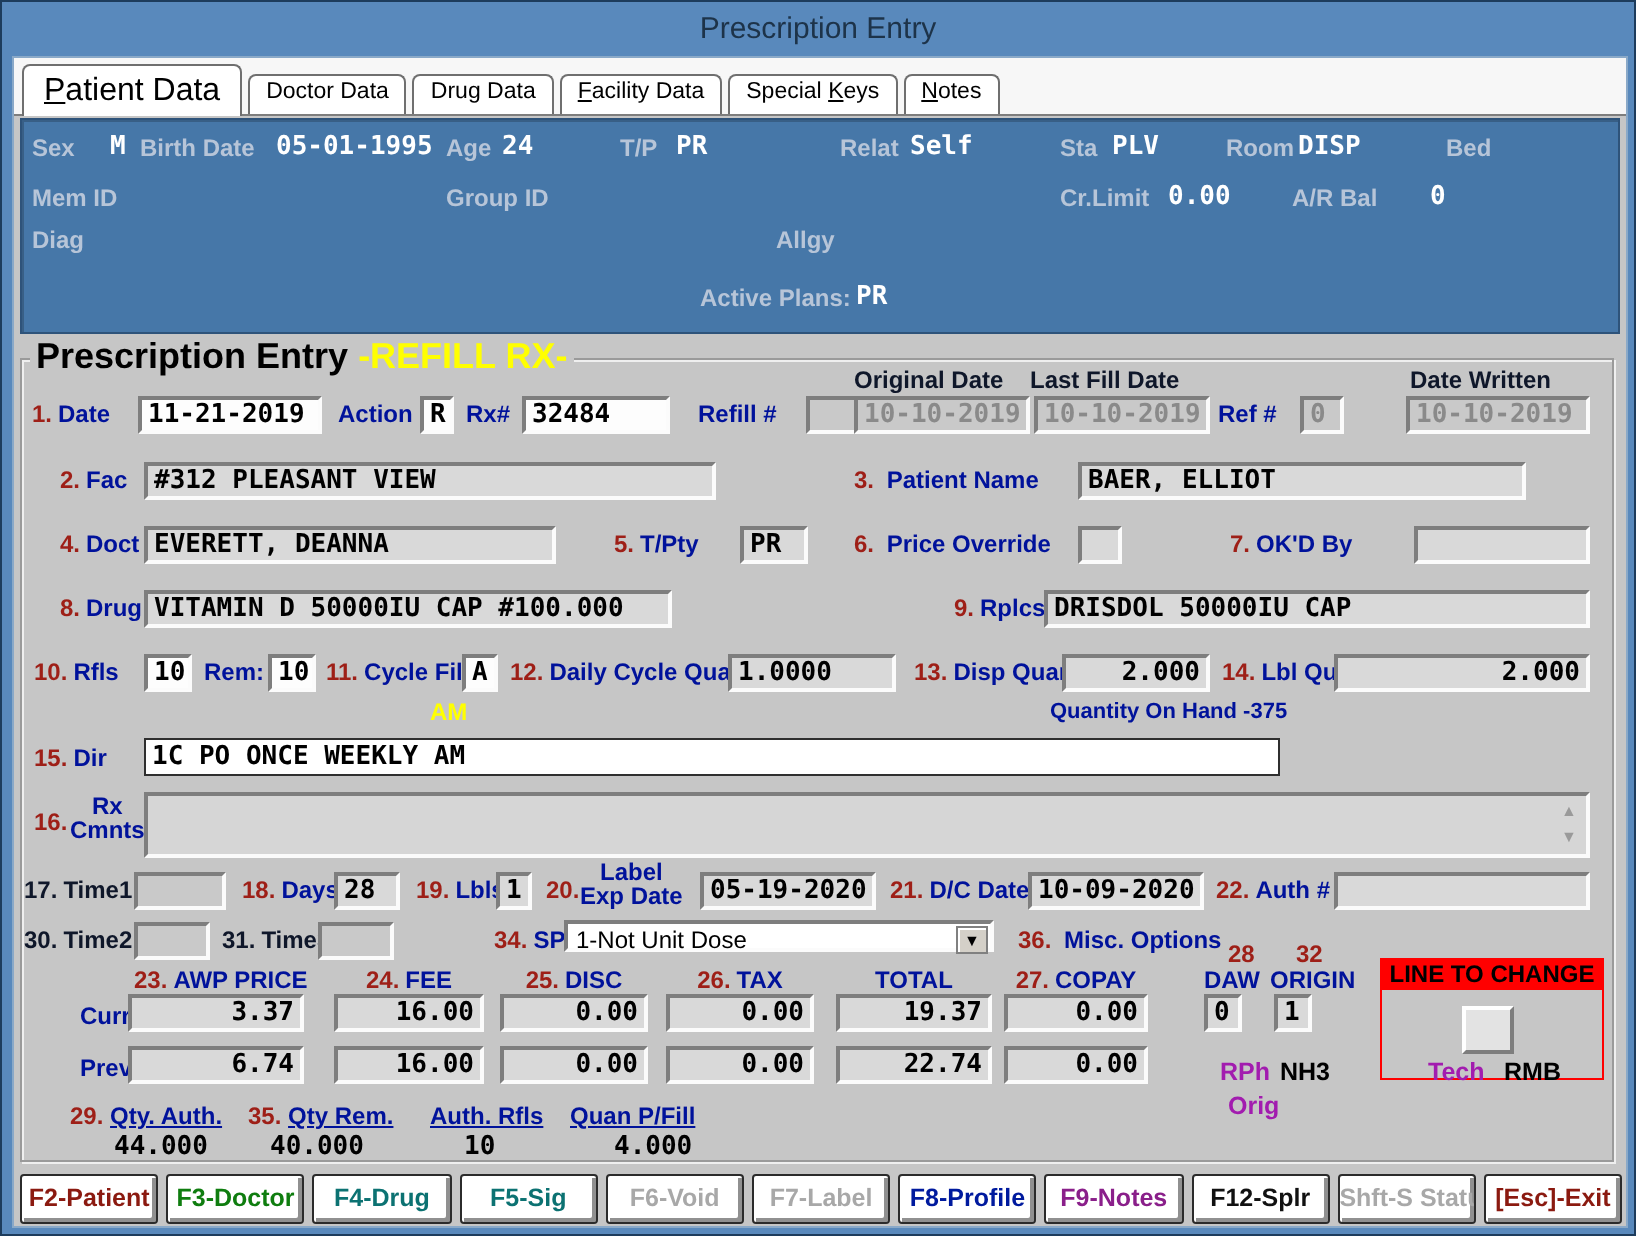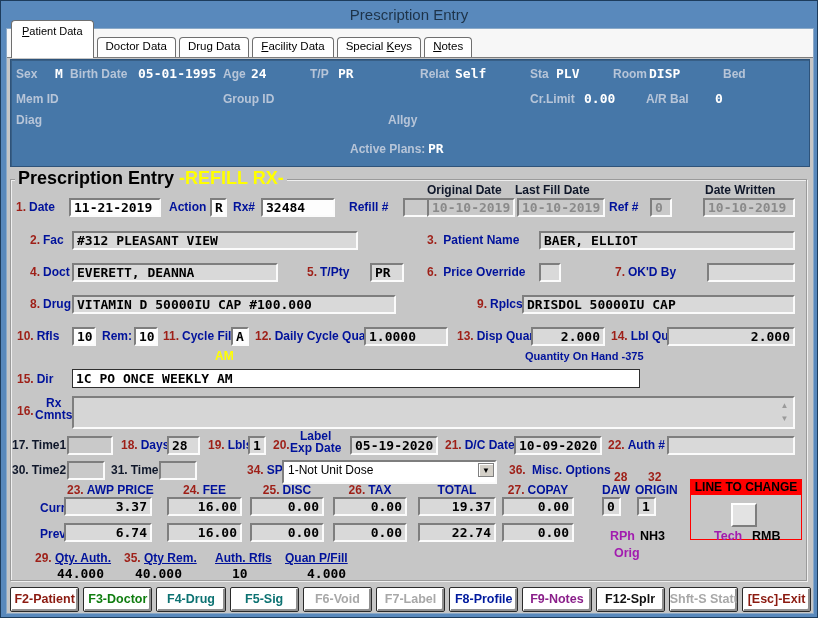--- a/index.html
+++ b/index.html
@@ -7,21 +7,21 @@
   .window{position:relative;width:818px;height:618px;background:#5989bc;border:1px solid #1d3c5c;
           font-family:"Liberation Sans",sans-serif;overflow:hidden;}
   .titlebar{position:absolute;top:0;left:0;width:100%;height:27px;text-align:center;line-height:27px;
             color:#1d3349;font-size:15px;}
   .body{position:absolute;left:5px;top:27px;width:808px;height:586px;background:#c6c6c6;border:1px solid #8aa9c8;}
   
   .tabs{position:absolute;top:0;left:0;width:100%;height:29px;background:#f7f7f7;
         border-bottom:1px solid #7d7d7d;display:flex;align-items:flex-end;padding-left:4px;}
   .tab{border:1px solid #6f6f6f;border-bottom:none;border-radius:4px 4px 0 0;background:#fff;
        padding:2px 8px 3px;margin-right:3px;font-size:11.5px;height:20px;white-space:nowrap;color:#000;}
-  .tab.active{font-size:11px;height:38px;padding:4px 10px;margin-bottom:-1px;background:#fff;z-index:2;}
+  .tab.active{font-size:16px;height:26px;padding:4px 10px;margin-bottom:-1px;background:#fff;z-index:2;}
   .u{text-decoration:underline;}
   
   .bp{position:absolute;top:30px;left:3px;width:800px;height:108px;background:#4677a8;
       border:1px solid #2e537a;box-shadow:inset 1px 1px 0 rgba(0,0,0,.2);}
   .bl{position:absolute;color:#b7c5d8;font-weight:bold;font-size:12px;white-space:nowrap;}
   .bv{position:absolute;color:#ffffff;font-weight:bold;font-size:13px;font-family:"DejaVu Sans Mono",monospace;white-space:nowrap;}
   
   .form{position:absolute;top:138px;left:0;width:808px;height:420px;}
   .gbox{position:absolute;left:3px;top:12px;right:8px;bottom:6px;border:1px solid #9a9a9a;
         box-shadow:1px 1px 0 #efefef, inset 1px 1px 0 #efefef;}
@@ -39,21 +39,21 @@
        padding:0 3px;line-height:15px;white-space:nowrap;overflow:hidden;}
   .fld.white{background:#fdfdfd;}
   .fld.dis{background:#c9c9c9;color:#8a8a8a;}
   .fld.rt{text-align:right;}
   .fld.focus{background:#ffffff;border:1px solid #2f2f2f;line-height:17px;}
   .note{position:absolute;font-size:11px;font-weight:bold;color:#00129b;white-space:nowrap;}
   .yellow{position:absolute;font-size:12px;font-weight:bold;color:#ffff00;white-space:nowrap;}
   .cmnts{position:absolute;height:33px;background:#d6d6d6;border-top:2px solid #7e7e7e;border-left:2px solid #7e7e7e;
          border-bottom:2px solid #fbfbfb;border-right:2px solid #fbfbfb;}
   .sarrows{position:absolute;right:2px;top:1px;width:13px;font-size:8px;color:#9a9a9a;text-align:center;line-height:13px;}
-  .dd{position:absolute;height:24px;background:#fff;border-top:2px solid #7e7e7e;border-left:2px solid #7e7e7e;
+  .dd{position:absolute;height:16px;background:#fff;border-top:2px solid #7e7e7e;border-left:2px solid #7e7e7e;
       border-bottom:2px solid #fbfbfb;border-right:2px solid #fbfbfb;font-size:12px;line-height:16px;padding:0 4px;color:#000;}
   .ddbtn{position:absolute;right:1px;top:1px;width:16px;height:14px;background:#d4d0c8;border:1px solid #808080;
          box-shadow:inset 1px 1px 0 #fff;font-size:8px;text-align:center;line-height:13px;color:#000;}
   .ltc{position:absolute;left:683px;top:312px;width:112px;height:61px;border:1px solid #ff0000;}
   .ltc .hdr{background:#ff0000;color:#000;font-weight:bold;font-size:12px;text-align:center;height:15px;line-height:15px;white-space:nowrap;}
   .ltc .box{position:relative;height:44px;}
   .ltc .inp{position:absolute;left:40px;top:8px;width:26px;height:24px;background:#e3e3e3;
             border-top:2px solid #fff;border-left:2px solid #fff;border-bottom:2px solid #7e7e7e;border-right:2px solid #7e7e7e;}
   .sig{position:absolute;font-size:12.5px;font-weight:bold;white-space:nowrap;}
   .sig.gray{color:#a21caf;}
@@ -134,33 +134,33 @@
       <div class="fld dis" style="left:396px;top:31px;width:26px"></div>
       <div class="fld dis" style="left:420px;top:31px;width:88px">10-10-2019</div>
       <div class="fld dis" style="left:510px;top:31px;width:88px">10-10-2019</div>
       <span class="fl" style="left:602px;top:33px">Ref #</span>
       <div class="fld dis" style="left:643px;top:31px;width:22px">0</div>
       <div class="fld dis" style="left:696px;top:31px;width:92px">10-10-2019</div>
 
       <span class="fl" style="left:23px;top:66px"><b class="n">2.</b><b>Fac</b></span>
       <div class="fld" style="left:65px;top:64px;width:286px">#312 PLEASANT VIEW</div>
       <span class="fl" style="left:420px;top:66px"><b class="n">3.</b>&nbsp;<b>Patient Name</b></span>
-      <div class="fld" style="left:532px;top:64px;width:256px">BAER, ELLIOT</div>
+      <div class="fld" style="left:532px;top:64px;width:224px">BAER, ELLIOT</div>
 
       <span class="fl" style="left:23px;top:98px"><b class="n">4.</b><b>Doct</b></span>
       <div class="fld" style="left:65px;top:96px;width:206px">EVERETT, DEANNA</div>
       <span class="fl" style="left:300px;top:98px"><b class="n">5.</b><b>T/Pty</b></span>
       <div class="fld" style="left:363px;top:96px;width:34px">PR</div>
       <span class="fl" style="left:420px;top:98px"><b class="n">6.</b>&nbsp;<b>Price Override</b></span>
       <div class="fld" style="left:532px;top:96px;width:22px"></div>
       <span class="fl" style="left:608px;top:98px"><b class="n">7.</b><b>OK'D By</b></span>
       <div class="fld" style="left:700px;top:96px;width:88px"></div>
 
       <span class="fl" style="left:23px;top:130px"><b class="n">8.</b><b>Drug</b></span>
-      <div class="fld" style="left:65px;top:128px;width:324px">VITAMIN D 50000IU CAP #100.000</div>
+      <div class="fld" style="left:65px;top:128px;width:264px">VITAMIN D 50000IU CAP #100.000</div>
       <span class="fl" style="left:470px;top:130px"><b class="n">9.</b><b>Rplcs</b></span>
       <div class="fld" style="left:515px;top:128px;width:273px">DRISDOL 50000IU CAP</div>
 
       <span class="fl" style="left:10px;top:162px"><b class="n">10.</b><b>Rfls</b></span>
       <div class="fld white" style="left:65px;top:160px;width:24px">10</div>
       <span class="fl" style="left:95px;top:162px">Rem:</span>
       <div class="fld white" style="left:127px;top:160px;width:24px">10</div>
       <span class="fl" style="left:156px;top:162px"><b class="n">11.</b><b>Cycle Fill</b></span>
       <div class="fld white" style="left:224px;top:160px;width:18px">A</div>
       <span class="fl" style="left:248px;top:162px"><b class="n">12.</b><b>Daily Cycle Quan</b></span>

